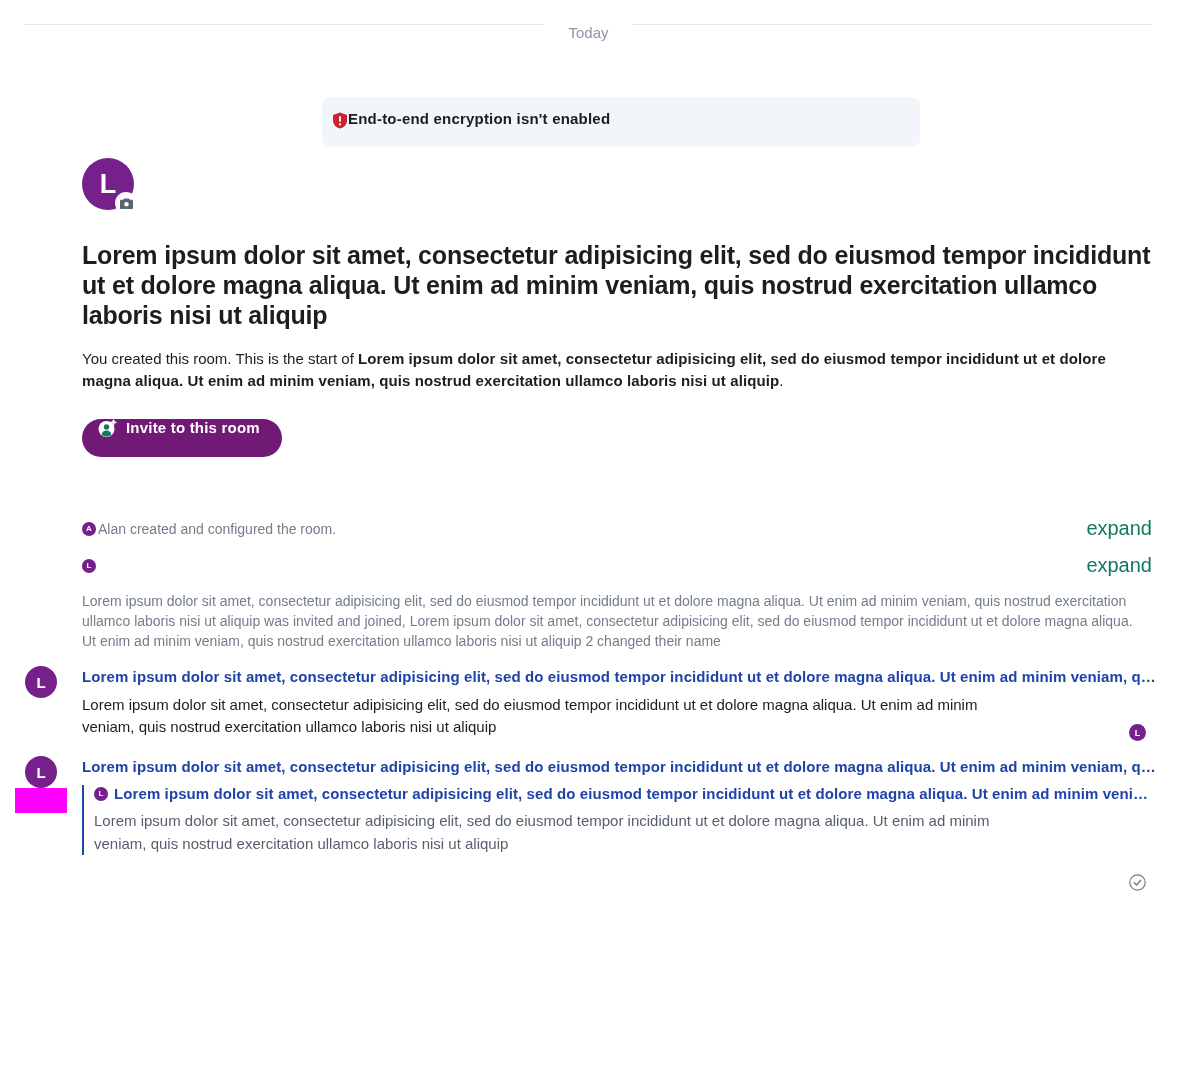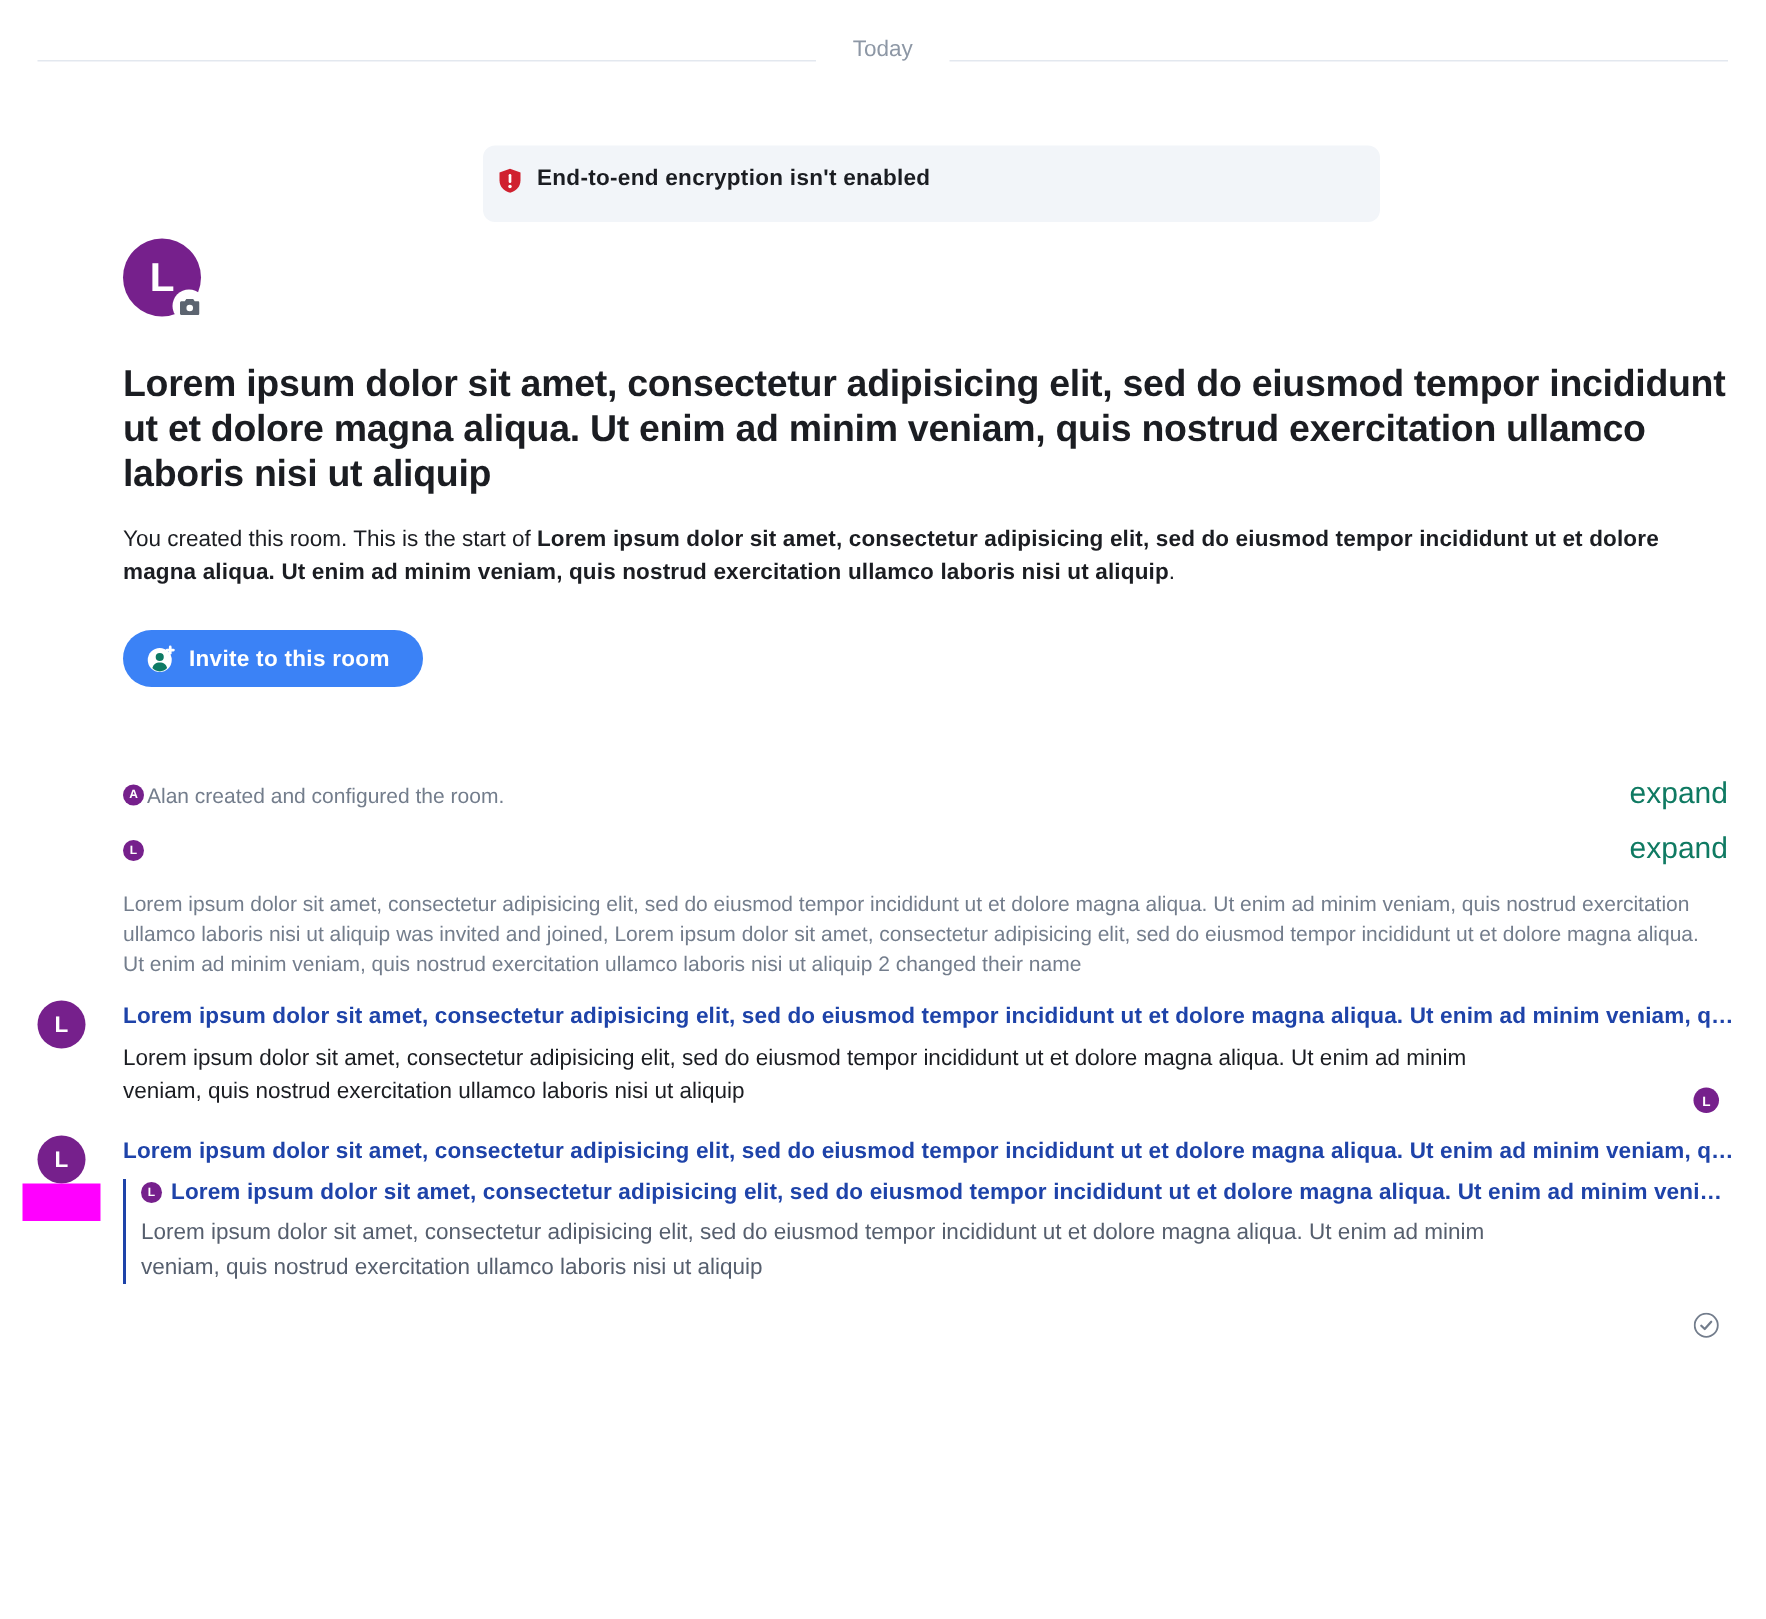--- a/index.html
+++ b/index.html
@@ -1,48 +1,48 @@
 <!DOCTYPE html>
 <html><head>
 <meta charset="utf-8">
 <style>
   * { margin:0; padding:0; box-sizing:border-box; }
   html,body { width:1177px; height:1079px; background:#ffffff; overflow:hidden;
               font-family:"Liberation Sans", sans-serif; color:#1b1d22; }
 
   
-  .date-sep { display:flex; align-items:flex-end; margin:24px 25px 0 25px; gap:24px; }
+  .date-sep { display:flex; align-items:flex-start; margin:24px 25px 0 25px; gap:24px; }
   .date-sep .line { flex:1; height:1px; background:#e3e8ef; }
   .date-sep .label { color:#8d97a5; font-size:15px; }
 
   
   .banner { margin:56px 0 0 322px; width:598px; background:#f2f5f9; border-radius:8px;
-            padding:13px 20px 14px 10px; display:flex; gap:10px; }
+            padding:13px 20px 14px 10px; display:flex; }
   .banner .shield { flex:0 0 16px; margin-top:2px; }
   .banner h3 { font-size:15px; font-weight:700; letter-spacing:.2px; margin-bottom:5px; }
   .banner p { font-size:13px; line-height:19px; color:#24262b; max-width:540px; }
   .banner a { color:#0f7a62; text-decoration:none; cursor:pointer; }
 
   
   .room-head { margin-left:82px; margin-top:11px; }
   .big-avatar { position:relative; width:52px; height:52px; }
   .big-avatar .disc { width:52px; height:52px; border-radius:50%; background:#76208c;
       color:#fff; font-size:27px; font-weight:600; display:flex; align-items:center; justify-content:center; }
   .cam-badge { position:absolute; right:-3px; bottom:-4px; width:22px; height:22px;
       background:#ffffff; border-radius:50%; display:flex; align-items:center; justify-content:center; cursor:pointer; }
   .room-title { margin-top:30px; font-size:25px; font-weight:700; line-height:30px;
       letter-spacing:-.2px; max-width:1070px; }
   .room-intro { margin-top:18px; font-size:15px; line-height:22px; max-width:1062px; }
   .room-intro b { letter-spacing:.1px; }
   .topic-line a { color:#0f7a62; text-decoration:none; cursor:pointer; }
 
   .invite-btn { margin-top:27px; margin-left:82px; height:38px; border:none; cursor:pointer;
-      background:#3b82f6; color:#fff; border-radius:19px; padding:0 22px 0 16px;
+      background:#701a75; color:#fff; border-radius:19px; padding:0 22px 0 16px;
       font-family:"Liberation Sans",sans-serif; font-size:15px; font-weight:700; letter-spacing:.2px;
-      display:flex; align-items:center; gap:9px; }
+      display:flex; gap:9px; }
 
   
   .events { margin:60px 25px 0 82px; }
   .event-row { display:flex; align-items:center; margin-bottom:14px; }
   .mini-avatar { width:14px; height:14px; border-radius:50%; background:#76208c; color:#fff;
       font-size:8px; font-weight:700; display:inline-flex; align-items:center; justify-content:center;
       flex:0 0 14px; }
   .event-row .etext { margin-left:2px; font-size:14px; color:#737d8c; }
   .event-row .spacer { flex:1; }
   .event-row .expand { color:#0f7a62; font-size:20px; text-decoration:none; cursor:pointer; }

